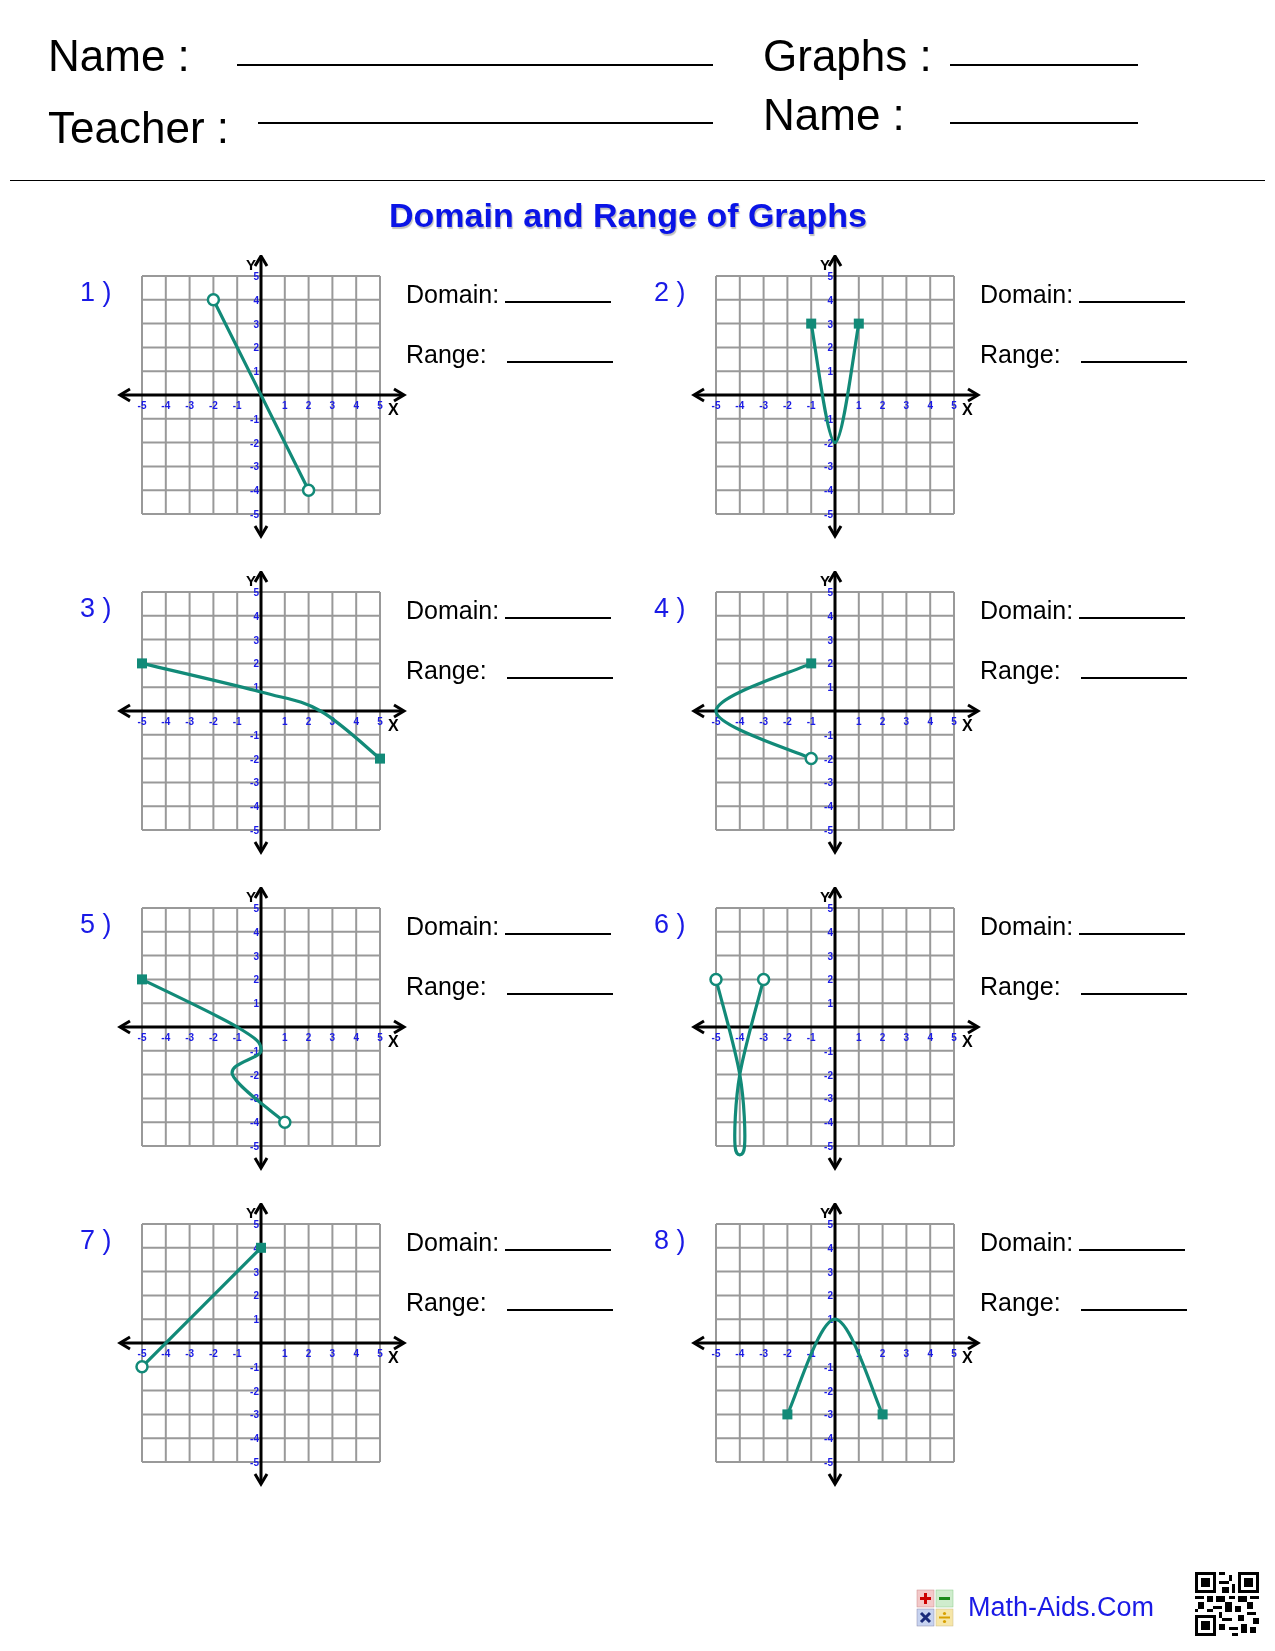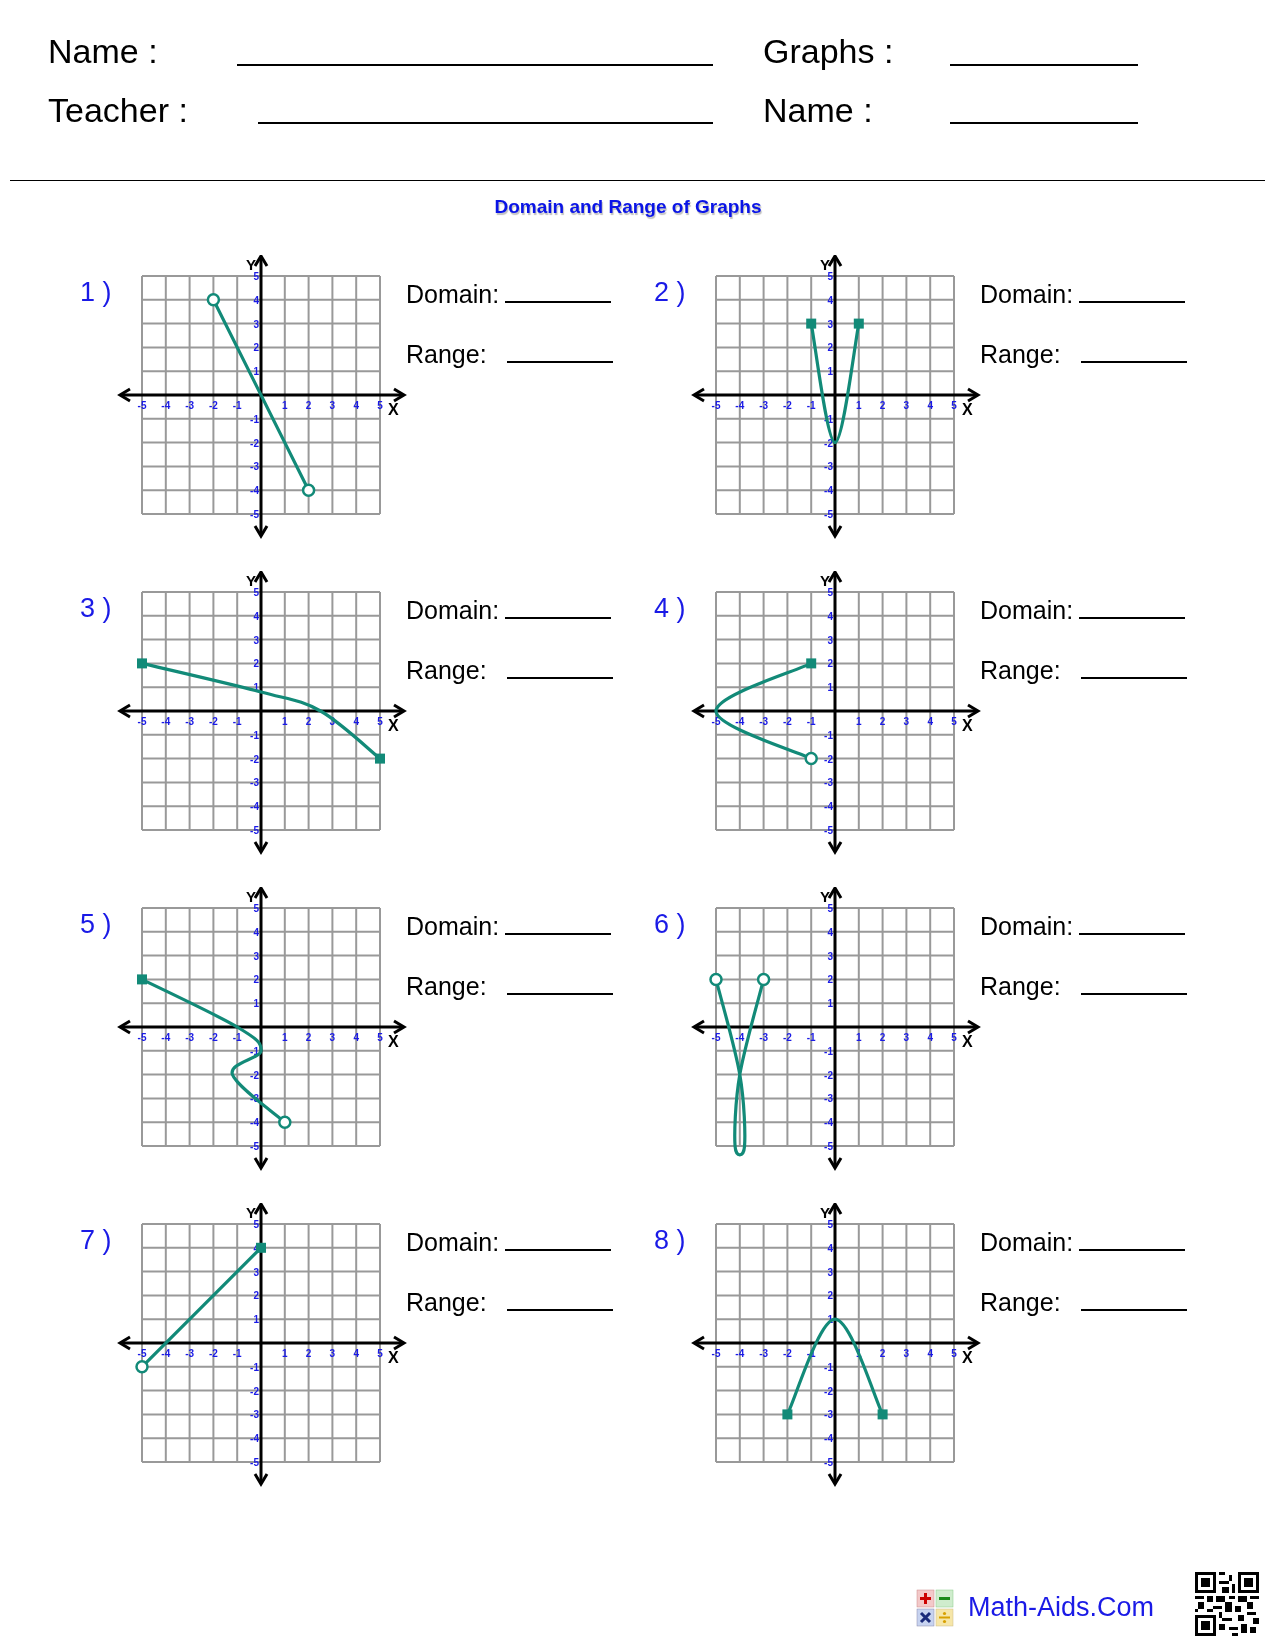--- a/index.html
+++ b/index.html
@@ -1,38 +1,38 @@
 <!DOCTYPE html>
 <html><head>
 <meta charset="utf-8">
 <style>
   html, body { margin: 0; padding: 0; background: #ffffff; }
   body { width: 1275px; height: 1651px; position: relative; overflow: hidden;
          font-family: "Liberation Sans", sans-serif; color: #000; }
-  .hdr-label { position: absolute; font-size: 34px; line-height: 1; }
+  .hdr-label { position: absolute; font-size: 44px; line-height: 1; }
   .hdr-line { position: absolute; height: 2px; background: #000; }
   .rule { position: absolute; left: 10px; top: 180px; width: 1255px; height: 1px; background: #000; }
   .title { position: absolute; top: 196px; left: 0; width: 1256px; text-align: center;
-           font-size: 19px; font-weight: bold; color: #0a14e6;
+           font-size: 34px; font-weight: bold; color: #0a14e6;
            text-shadow: 1px 2px 1px rgba(0,0,0,0.25); }
   .problem { position: absolute; width: 620px; height: 310px; }
   .pnum { position: absolute; left: 20px; top: 20px; font-size: 27px; color: #1a1ae6; }
   .graph { position: absolute; left: 50px; top: 0px; width: 310px; height: 310px; }
   .field { position: absolute; font-size: 25px; }
   .field .blank { display: inline-block; border-bottom: 2px solid #000; width: 110px; height: 20px; margin-left: 6px; vertical-align: baseline; }
   .footer-logo { position: absolute; left: 915px; top: 1588px; width: 40px; height: 40px; }
   .footer-text { position: absolute; left: 968px; top: 1592px; font-size: 27px; color: #1a1ae6; }
   .qr { position: absolute; left: 1195px; top: 1572px; width: 64px; height: 64px; }
 </style>
 </head>
 <body>
 
 <div class="hdr-label" style="left:48px;top:34px;">Name :</div>
 <div class="hdr-line" style="left:237px;top:64px;width:476px;"></div>
-<div class="hdr-label" style="left:48px;top:93px;">Teacher :</div>
+<div class="hdr-label" style="left:48px;top:106px;">Teacher :</div>
 <div class="hdr-line" style="left:258px;top:122px;width:455px;"></div>
 <div class="hdr-label" style="left:763px;top:34px;">Graphs :</div>
 <div class="hdr-line" style="left:950px;top:64px;width:188px;"></div>
 <div class="hdr-label" style="left:763px;top:93px;">Name :</div>
 <div class="hdr-line" style="left:950px;top:122px;width:188px;"></div>
 <div class="rule"></div>
 <div class="title">Domain and Range of Graphs</div>
 
 <div id="problems">
     <div class="problem" style="left: 60px; top: 255px;">

